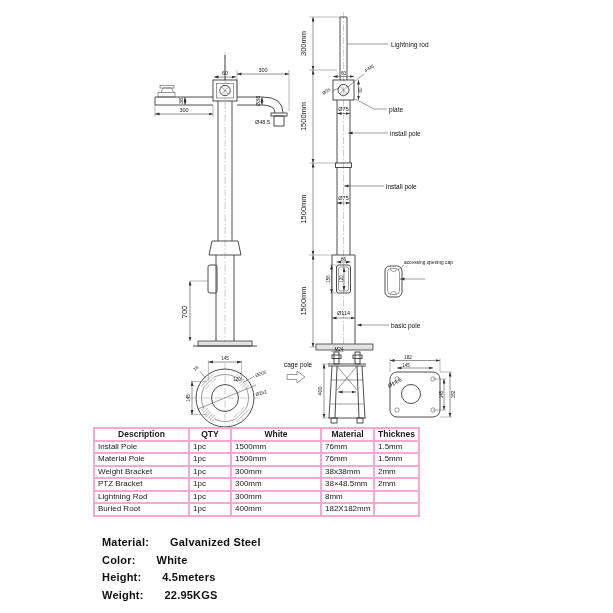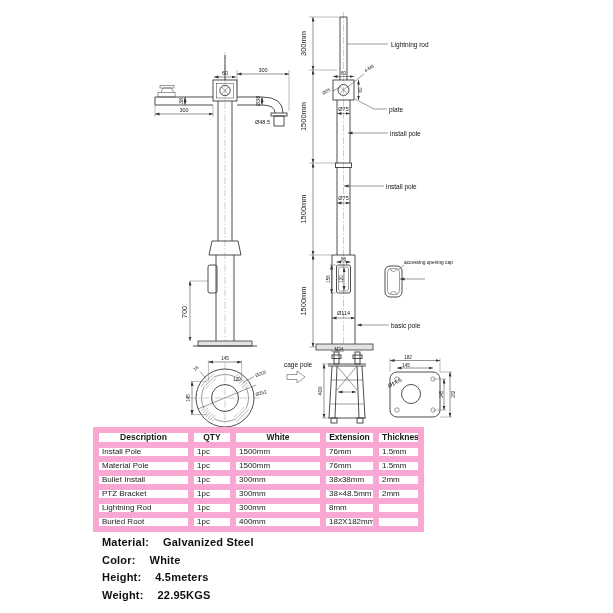--- a/index.html
+++ b/index.html
@@ -17,31 +17,31 @@
   .fillgrey { fill:#e2e2e2; stroke:#3a3a3a; stroke-width:0.8; }
   text.d  { fill:#1a1a1a; stroke:none; font-size:5.5px; }
   text.d2 { fill:#1a1a1a; stroke:none; font-size:4.6px; }
   text.big{ fill:#1a1a1a; stroke:none; font-size:7.5px; }
   text.lab{ fill:#111;    stroke:none; font-size:6.5px; }
   text.lab2{ fill:#111;   stroke:none; font-size:4.8px; }
 
   
   .spec-table { position:absolute; left:93px; top:427px; width:325px;
                 border-collapse:collapse; table-layout:fixed; color:#1a1a1a; }
-  .spec-table th, .spec-table td { border:6px solid #f9a8d4; height:12.5px;
+  .spec-table th, .spec-table td { border:2px solid #f9a8d4; height:12.5px;
                 padding:0 3px; line-height:1; white-space:nowrap; overflow:hidden;
                 font-size:8px; }
   .spec-table th { font-weight:bold; text-align:center; font-size:8.5px; }
   .spec-table td { text-align:left; font-weight:normal; }
   .spec-table td:first-child { text-align:left; }
 
   
   .specs { position:absolute; left:102px; top:536px; color:#101010; }
   .spec-line { height:17.5px; font-size:11px; font-weight:bold; letter-spacing:0.2px; }
-  .spec-line .lbl { margin-right:14px; }
+  .spec-line .lbl { margin-right:21px; }
 </style>
 </head>
 <body>
 
 <div class="screen">
 
   <svg class="drawing" width="613" height="427" viewBox="0 0 613 427" xmlns="http://www.w3.org/2000/svg">
     <defs>
       <marker id="arr" markerWidth="5" markerHeight="4" refX="4.5" refY="1.5" orient="auto-start-reverse" markerUnits="userSpaceOnUse">
         <path d="M0,0 L4.5,1.5 L0,3 Z" fill="#333"></path>
@@ -298,21 +298,21 @@
         <col style="width:90px">
       <col style="width:53px">
         <col style="width:45px">
     </colgroup>
     <thead>
       <tr>
 
       <th>Description</th>
           <th>QTY</th>
           <th>White</th>
-          <th>Extension</th>
+          <th>Material</th>
           <th>Thicknes</th>
         </tr>
     </thead>
     <tbody>
 
     <tr>
 
       <td>Install Pole</td>
           <td>1pc</td>
           <td>1500mm</td>
@@ -322,21 +322,21 @@
         <tr>
 
       <td>Material Pole</td>
           <td>1pc</td>
           <td>1500mm</td>
           <td>76mm</td>
           <td>1.5mm</td>
         </tr>
         <tr>
 
-      <td>Bullet Install</td>
+      <td>Weight Bracket</td>
           <td>1pc</td>
           <td>300mm</td>
           <td>38x38mm</td>
           <td>2mm</td>
         </tr>
         <tr>
 
       <td>PTZ Bracket</td>
           <td>1pc</td>
           <td>300mm</td>

